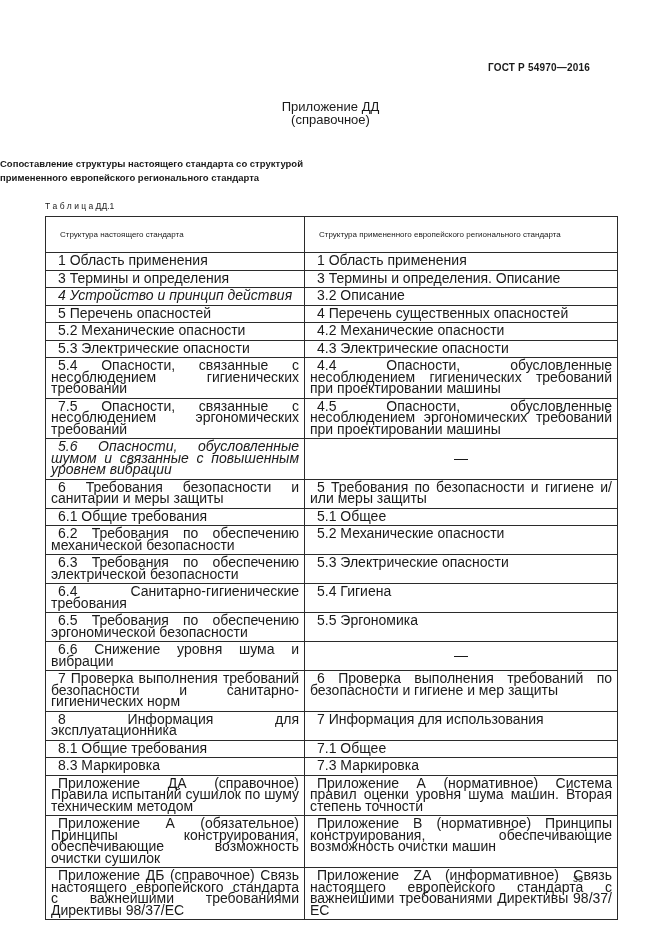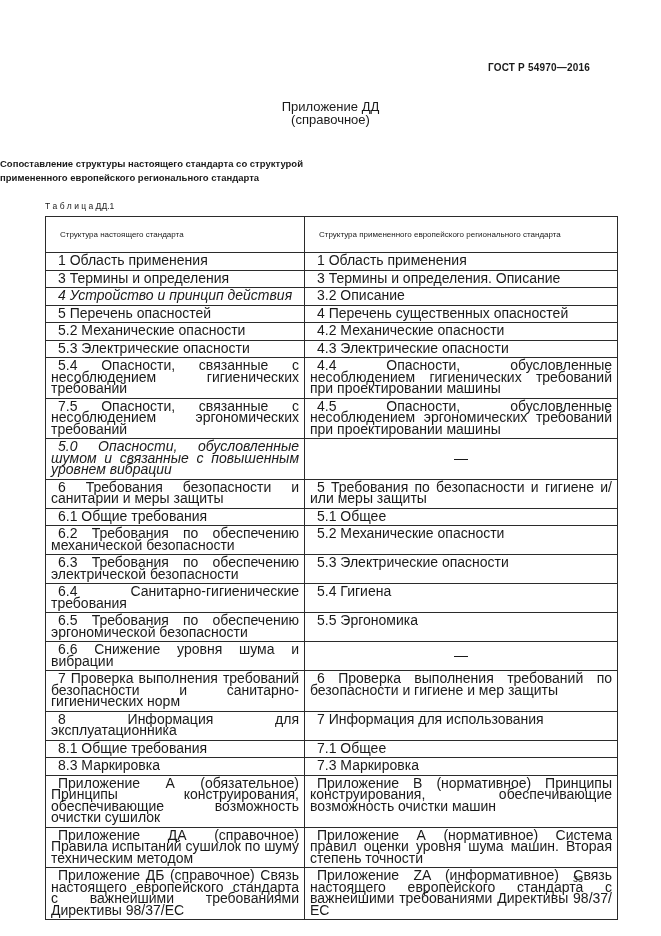--- a/index.html
+++ b/index.html
@@ -143,21 +143,21 @@
       </tr>
       <tr>
         <td>5.4  Опасности, связанные с несоблюдением гигиенических требований</td>
         <td>4.4  Опасности, обусловленные несоблюдением гигиенических требований при проектировании машины</td>
       </tr>
       <tr>
         <td>7.5  Опасности, связанные с несоблюдением эргономических требований</td>
         <td>4.5  Опасности, обусловленные несоблюдением эргономических требований при проектировании машины</td>
       </tr>
       <tr>
-        <td class="italic">5.0  Опасности, обусловленные шумом и связанные с повышенным уровнем вибрации</td>
+        <td class="italic">5.6  Опасности, обусловленные шумом и связанные с повышенным уровнем вибрации</td>
         <td class="dash">—</td>
       </tr>
       <tr>
         <td>6  Требования безопасности и санитарии и меры защиты</td>
         <td>5  Требования по безопасности и гигиене и/или меры защиты</td>
       </tr>
       <tr>
         <td>6.1  Общие требования</td>
         <td>5.1  Общее</td>
       </tr>
@@ -191,27 +191,27 @@
       </tr>
       <tr>
         <td>8.1  Общие требования</td>
         <td>7.1  Общее</td>
       </tr>
       <tr>
         <td>8.3  Маркировка</td>
         <td>7.3  Маркировка</td>
       </tr>
       <tr>
+        <td>Приложение ДА (справочное) Правила испытаний сушилок по шуму техническим методом</td>
+        <td>Приложение А (нормативное) Система правил оценки уровня шума машин. Вторая степень точности</td>
+      </tr>
+      <tr>
         <td>Приложение А (обязательное) Принципы конструирования, обеспечивающие возможность очистки сушилок</td>
         <td>Приложение В (нормативное) Принципы конструирования, обеспечивающие возможность очистки машин</td>
       </tr>
       <tr>
-        <td>Приложение ДА (справочное) Правила испытаний сушилок по шуму техническим методом</td>
-        <td>Приложение А (нормативное) Система правил оценки уровня шума машин. Вторая степень точности</td>
-      </tr>
-      <tr>
         <td>Приложение ДБ (справочное) Связь настоящего европейского стандарта с важнейшими требованиями Директивы 98/37/ЕС</td>
         <td>Приложение ZA (информативное) Связь настоящего европейского стандарта с важнейшими требованиями Директивы 98/37/ЕС</td>
       </tr>
     </tbody>
 </table>
 
 <div class="page-number">33</div>
 
 </body></html>

